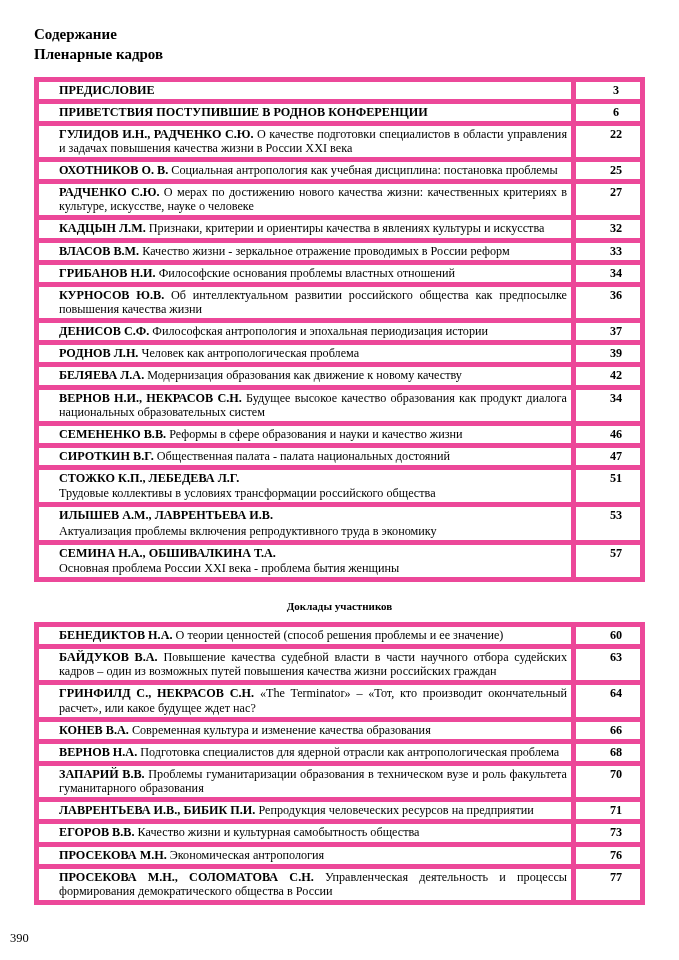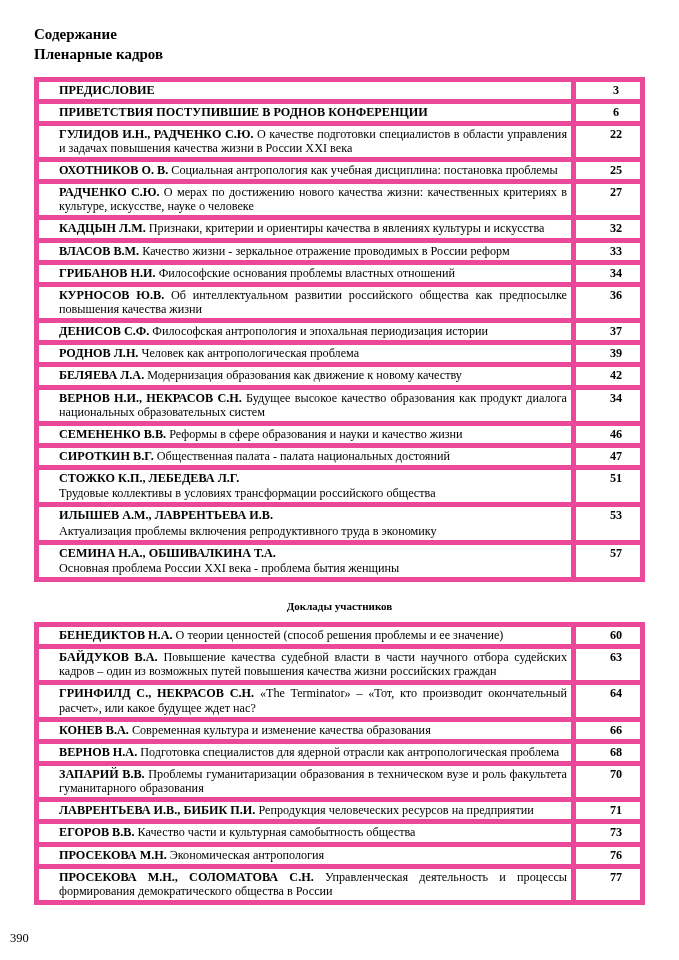--- a/index.html
+++ b/index.html
@@ -193,21 +193,21 @@
         </tr>
         <tr>
           <td class="entry"><span class="bold">ЗАПАРИЙ В.В.</span><span class="plain"> Проблемы гуманитаризации образования в техническом вузе и роль факультета гуманитарного образования</span></td>
           <td class="page-col">70</td>
         </tr>
         <tr>
           <td class="entry"><span class="bold">ЛАВРЕНТЬЕВА И.В., БИБИК П.И.</span><span class="plain"> Репродукция человеческих ресурсов на предприятии</span></td>
           <td class="page-col">71</td>
         </tr>
         <tr>
-          <td class="entry"><span class="bold">ЕГОРОВ В.В.</span><span class="plain"> Качество части и культурная самобытность общества</span></td>
+          <td class="entry"><span class="bold">ЕГОРОВ В.В.</span><span class="plain"> Качество жизни и культурная самобытность общества</span></td>
           <td class="page-col">73</td>
         </tr>
         <tr>
           <td class="entry"><span class="bold">ПРОСЕКОВА М.Н.</span><span class="plain"> Экономическая антропология</span></td>
           <td class="page-col">76</td>
         </tr>
         <tr>
           <td class="entry"><span class="bold">ПРОСЕКОВА М.Н., СОЛОМАТОВА С.Н.</span><span class="plain"> Управленческая деятельность и процессы формирования демократического общества в России</span></td>
           <td class="page-col">77</td>
         </tr>

